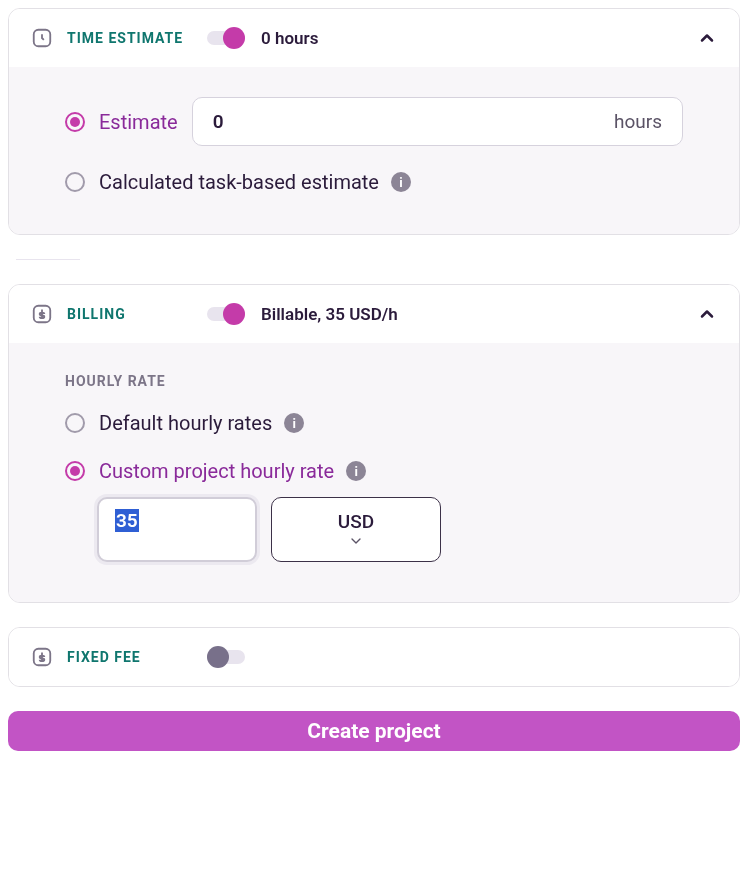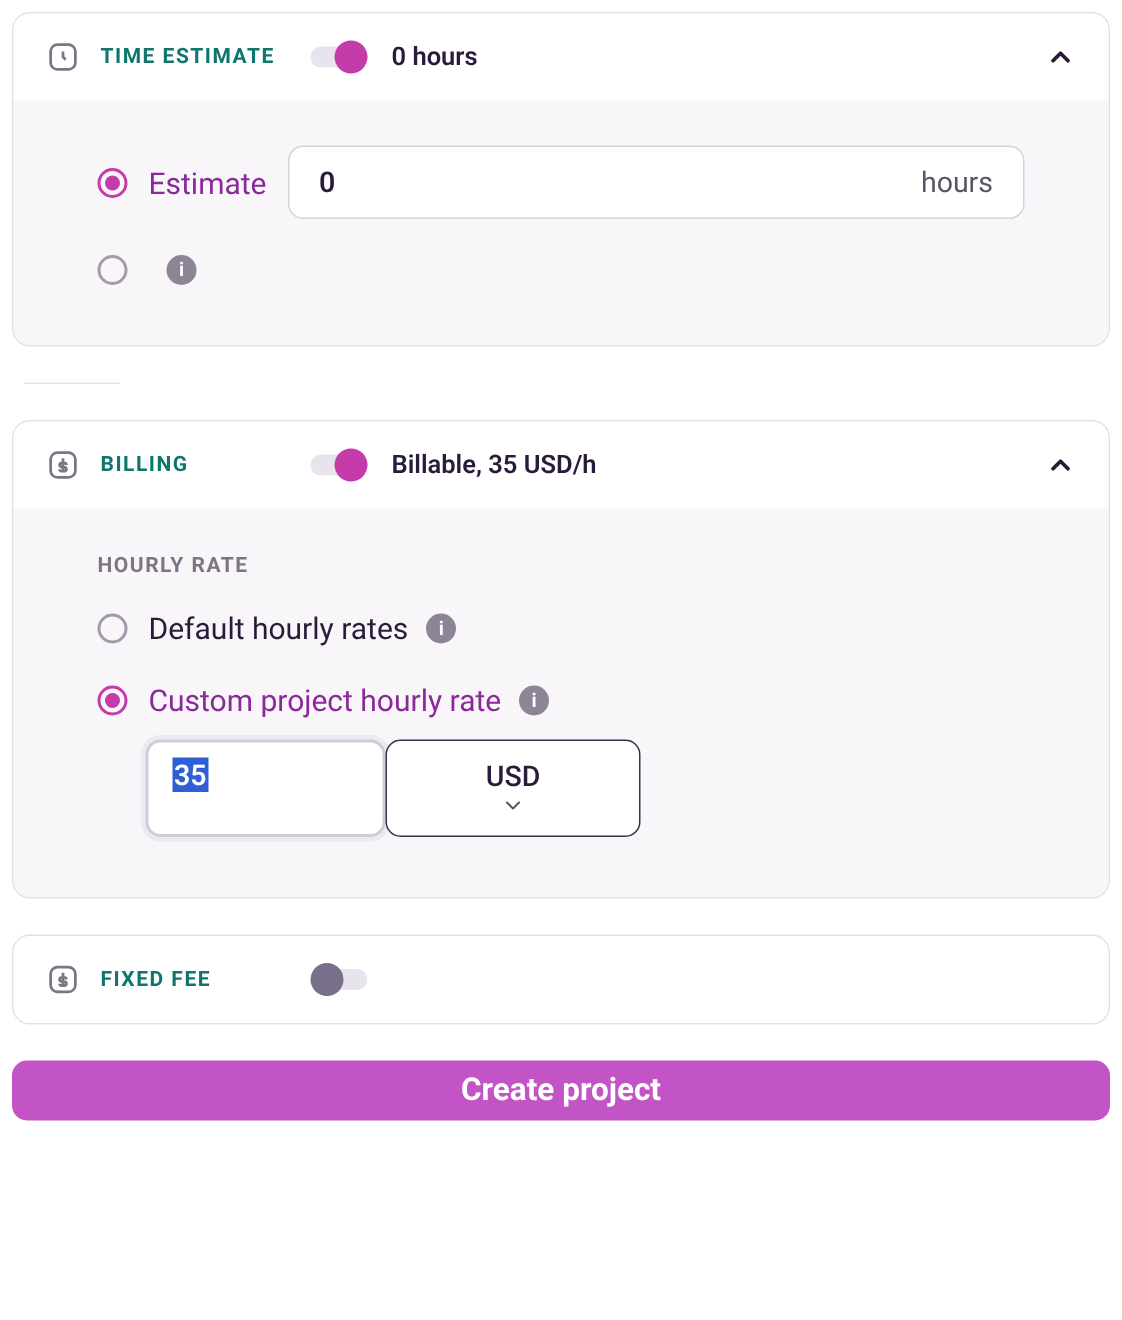--- a/index.html
+++ b/index.html
@@ -19,21 +19,21 @@
     .radio { width: 20px; height: 20px; border-radius: 50%; border: 2px solid #a19bab; margin-right: 14px; cursor: pointer; flex-shrink: 0; display: flex; align-items: center; justify-content: center; }
     .radio.selected { border-color: #c43ba9; }
     .radio.selected::after { content: ''; width: 10px; height: 10px; border-radius: 50%; background: #c43ba9; }
     .radio-label { font-size: 20px; font-weight: 400; color: #2b1b3b; }
     .radio-label.selected { color: #8a2a9a; }
     .hours-input-wrap { display: flex; align-items: center; border: 1.5px solid #d6d2dd; border-radius: 10px; background: #fff; padding: 12px 20px; margin-left: 14px; flex: 1; }
     .hours-input { border: none; outline: none; font-size: 19px; font-weight: 600; color: #2b1b3b; flex: 1; background: transparent; }
     .hours-suffix { font-size: 19px; font-weight: 400; color: #5b5366; }
     .info-icon { width: 20px; height: 20px; border-radius: 50%; background: #8c8596; color: #fff; display: inline-flex; align-items: center; justify-content: center; font-size: 13px; font-weight: 700; margin-left: 12px; cursor: pointer; flex-shrink: 0; }
     .section-subtitle { font-size: 14px; font-weight: 700; letter-spacing: 1px; color: #7c7588; margin-bottom: 22px; }
-    .rate-row { display: flex; margin-top: 14px; padding-left: 32px; }
+    .rate-row { display: flex; gap: 14px; margin-top: 14px; padding-left: 32px; }
     .rate-input-wrap { border: 2.5px solid #d1cdd8; border-radius: 10px; padding: 10px 16px; background: #fff; width: 160px; box-shadow: 0 0 0 3px #ece9f0; }
     .rate-input { border: none; outline: none; font-size: 19px; font-weight: 600; width: 100%; }
     .rate-input .highlight { background: #2f5fd4; color: #fff; padding: 0 1px; }
     .currency-select { border: 1.5px solid #3c3148; border-radius: 10px; padding: 12px 18px; background: #fff; display: flex; align-items: center; justify-content: space-between; width: 170px; cursor: pointer; flex-direction: column; }
     .currency-label { font-size: 19px; font-weight: 500; color: #2b1b3b; }
     .divider-short { width: 64px; height: 1px; background: #e8e4ee; margin-bottom: 24px; margin-left: 8px; }
     .create-btn { width: 100%; padding: 8px; background: #c254c5; color: #fff; border: none; border-radius: 10px; font-size: 21px; font-weight: 700; cursor: pointer; }
     svg { display: block; }
   </style>
 </head>
@@ -66,20 +66,21 @@
     <div class="radio-row">
       <div class="radio selected"></div>
       <span class="radio-label selected">Estimate</span>
       <div class="hours-input-wrap">
         <input class="hours-input" value="0" style="">
         <span class="hours-suffix">hours</span>
       </div>
     </div>
     <div class="radio-row" style="margin-bottom:0">
       <div class="radio"></div>
+      <span class="radio-label">Calculated task-based estimate</span>
       <span class="info-icon">i</span>
     </div>
   </div>
 </div>
 
 <div class="divider-short"></div>
 
 
 <div class="card">
   <div class="card-header">

